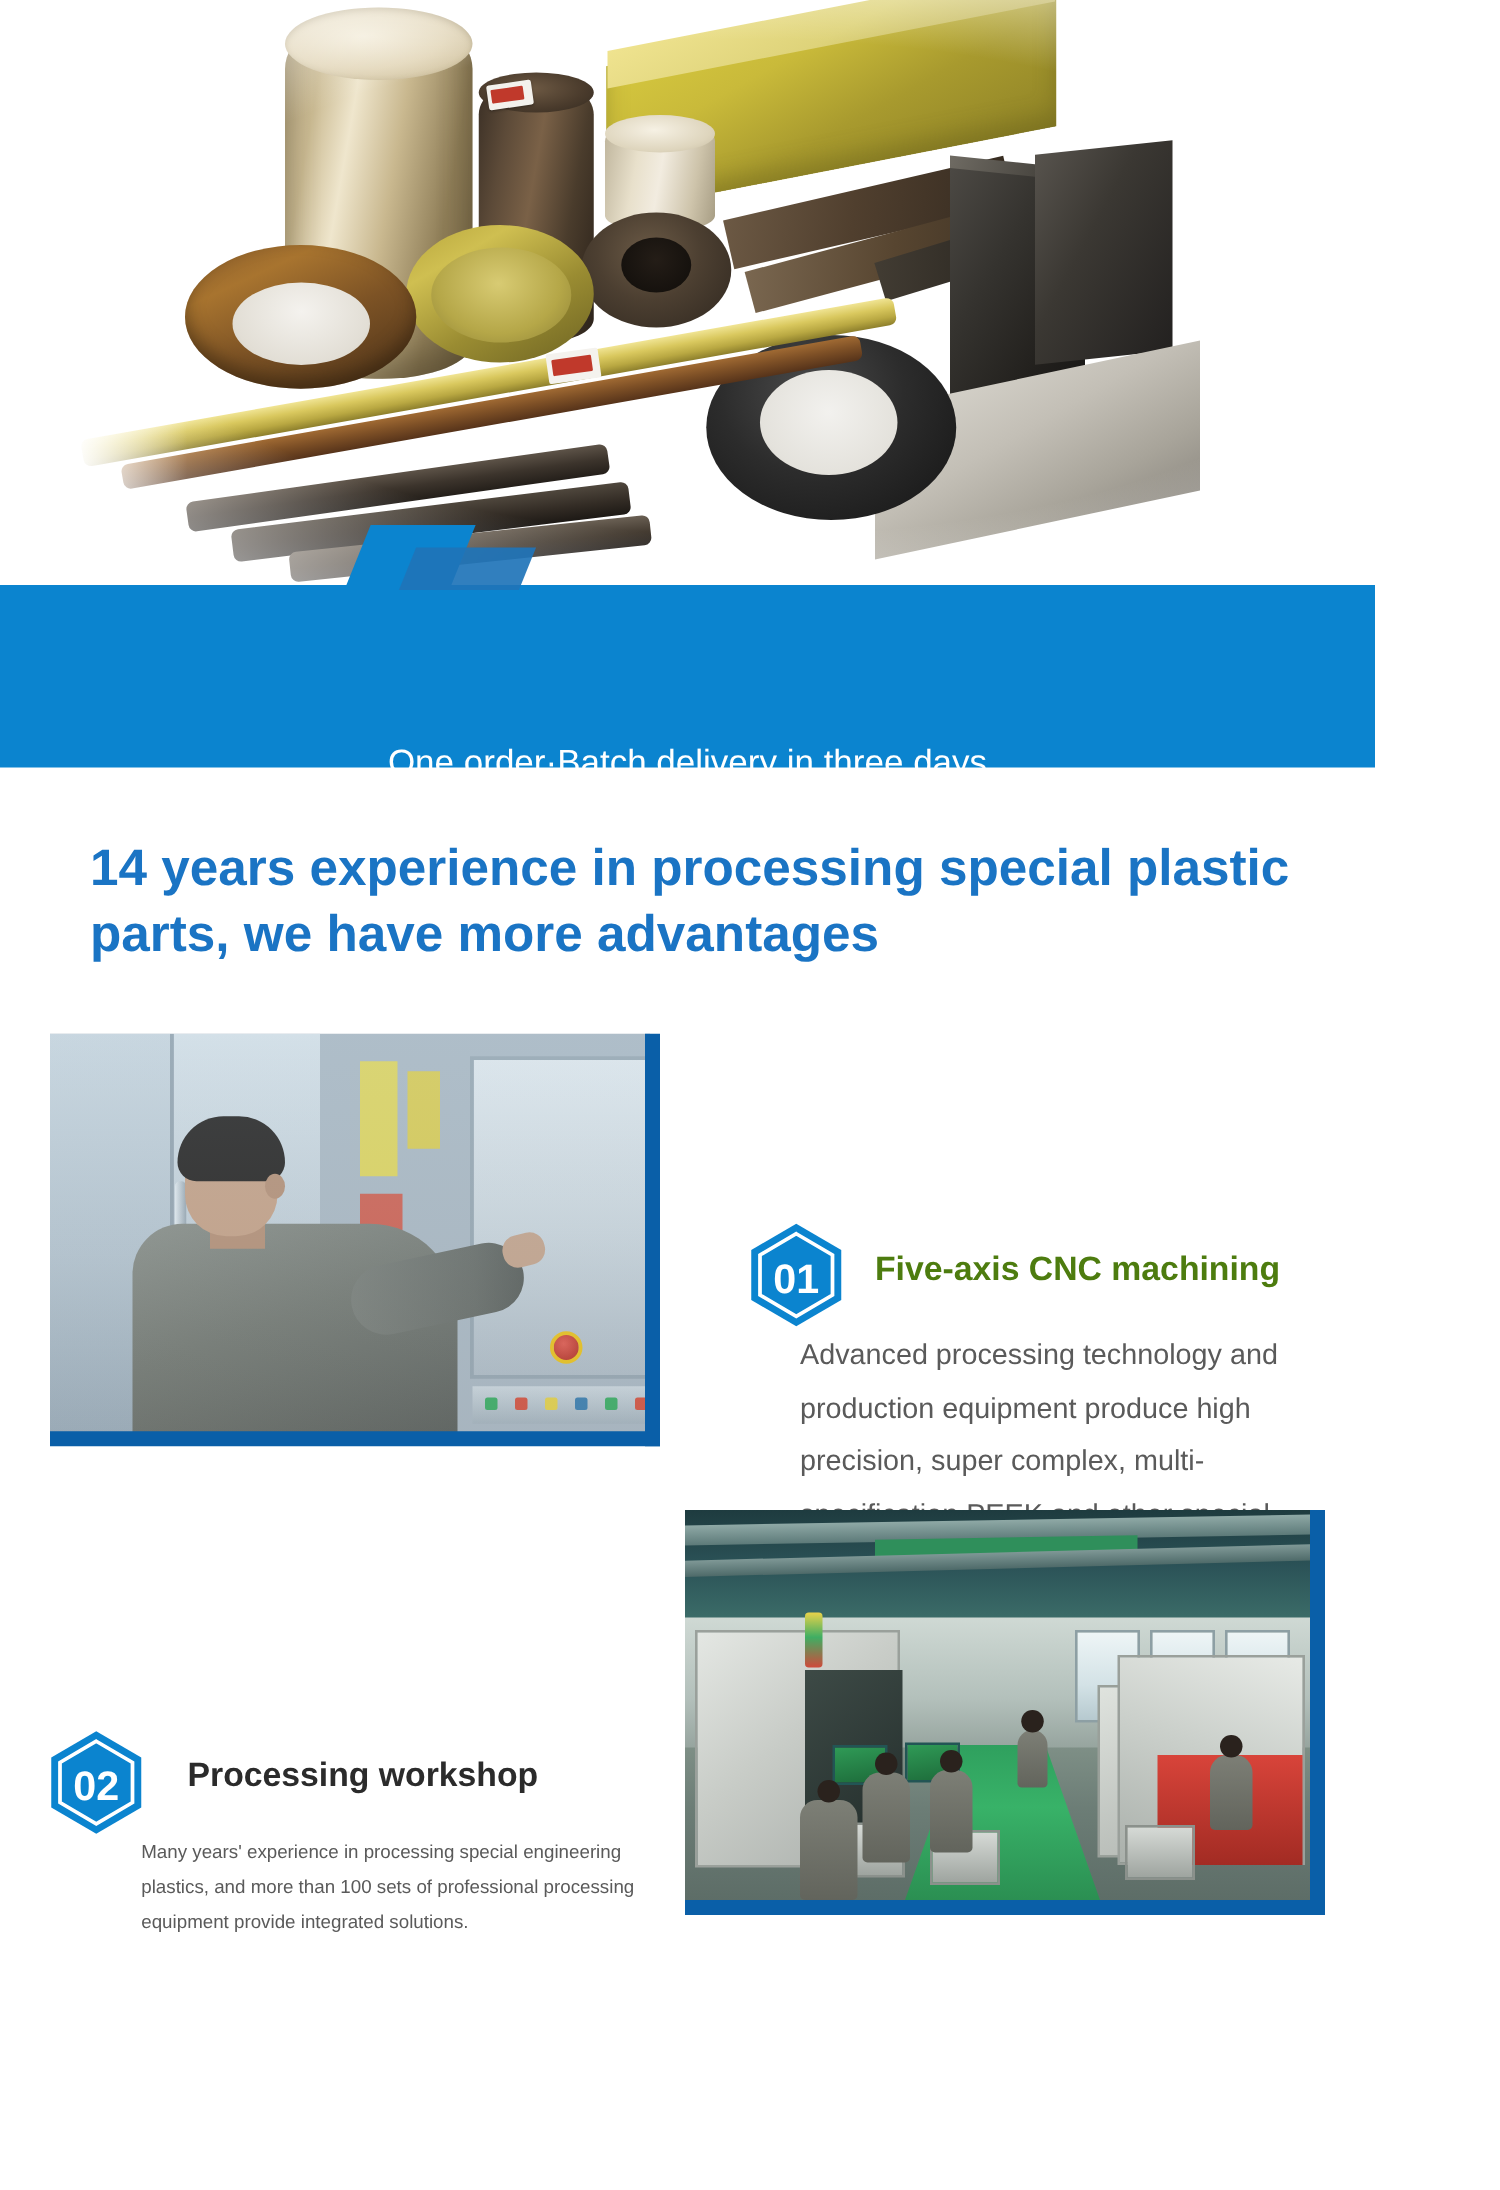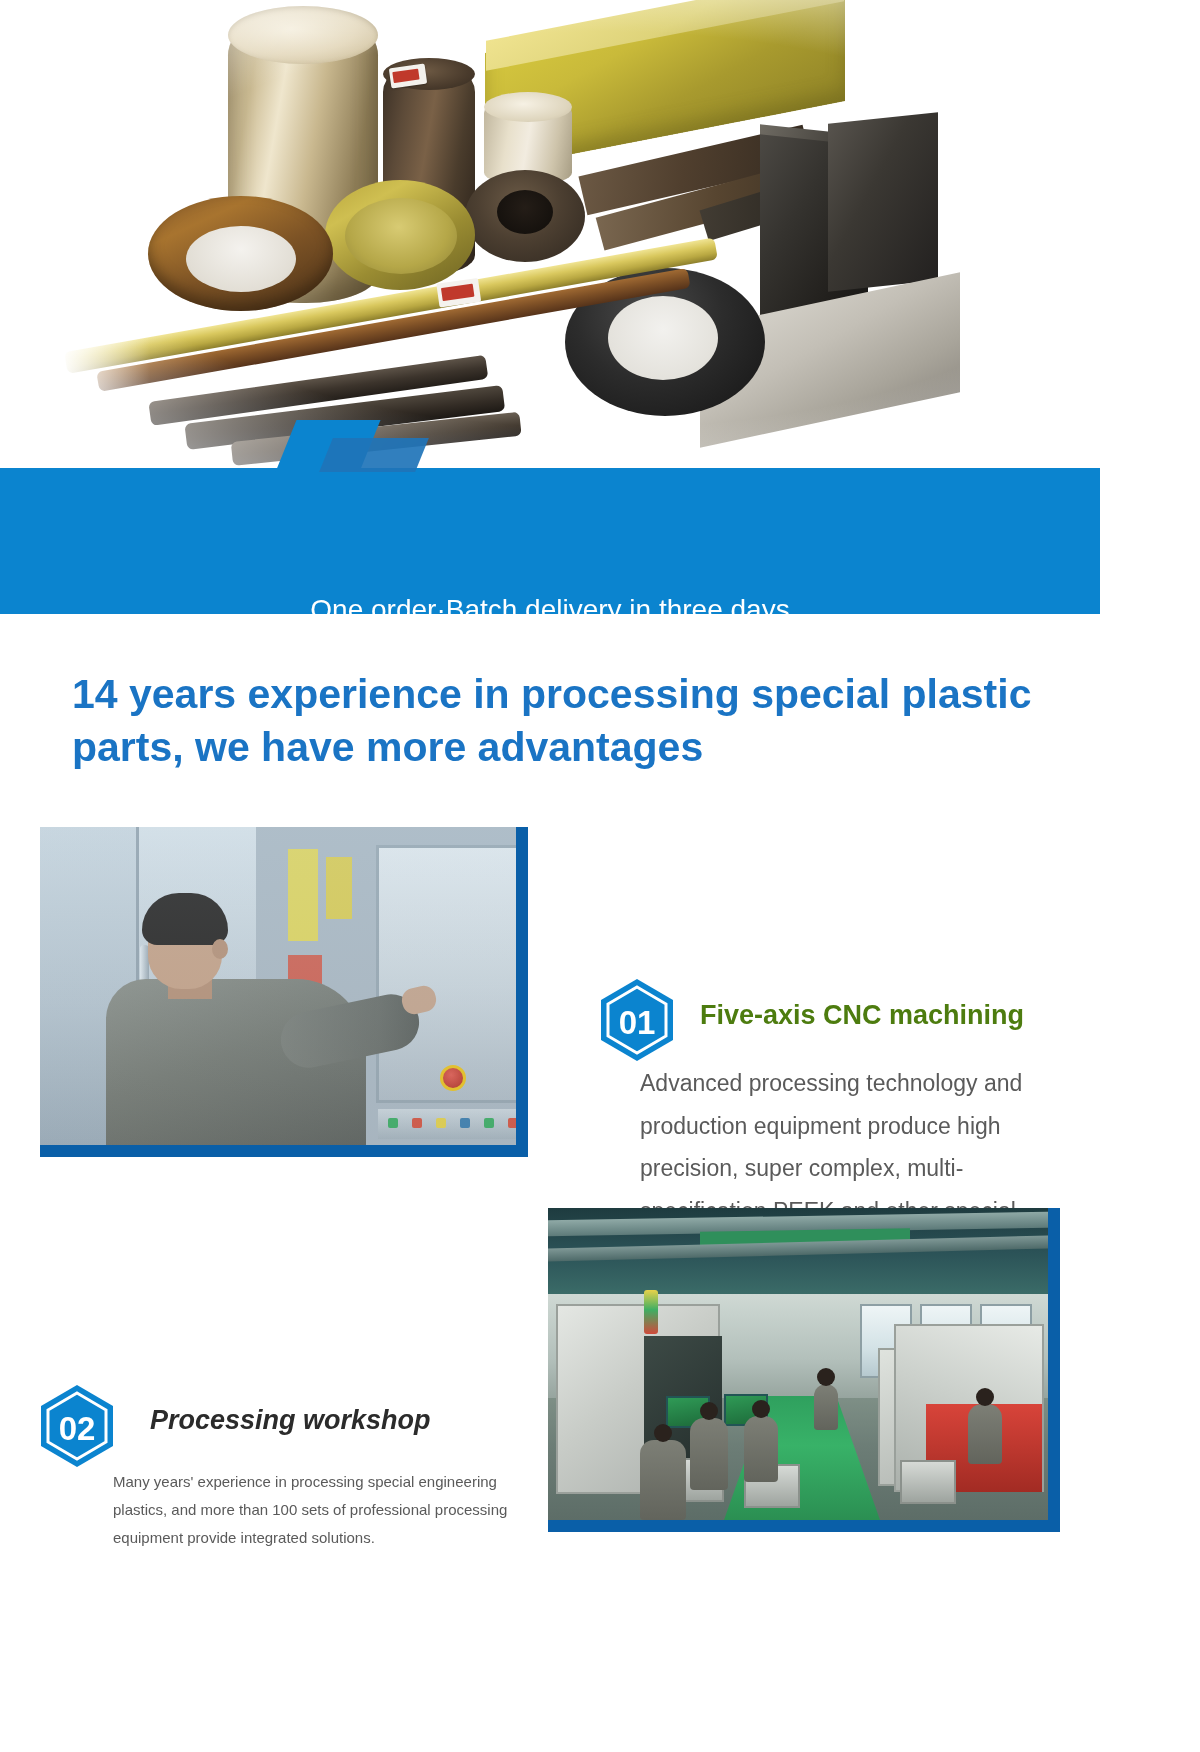--- a/index.html
+++ b/index.html
@@ -262,21 +262,21 @@
     position:absolute; left:640px; top:1062px; width:445px;
     color:#5a5a5a; font-size:23px; line-height:1.85;
   }
 
   
   .badge-02 {
     position:absolute; left:38px; top:1383px; width:78px; height:86px;
   }
   .head-02 {
     position:absolute; left:150px; top:1405px; width:400px;
-    color:#2b2b2b; font-size:27px; font-weight:bold; white-space:nowrap;font-style:italic;
+    color:#2b2b2b; font-size:27px; font-weight:bold; white-space:nowrap;
   }
   .body-02 {
     position:absolute; left:113px; top:1468px; width:420px;
     color:#5a5a5a; font-size:15px; line-height:1.85;
   }
   .photo-shop {
     position:absolute; left:548px; top:1208px; width:500px; height:312px;
     overflow:hidden; background:#2f4a46;
   }
   .photo-shop-frame {

